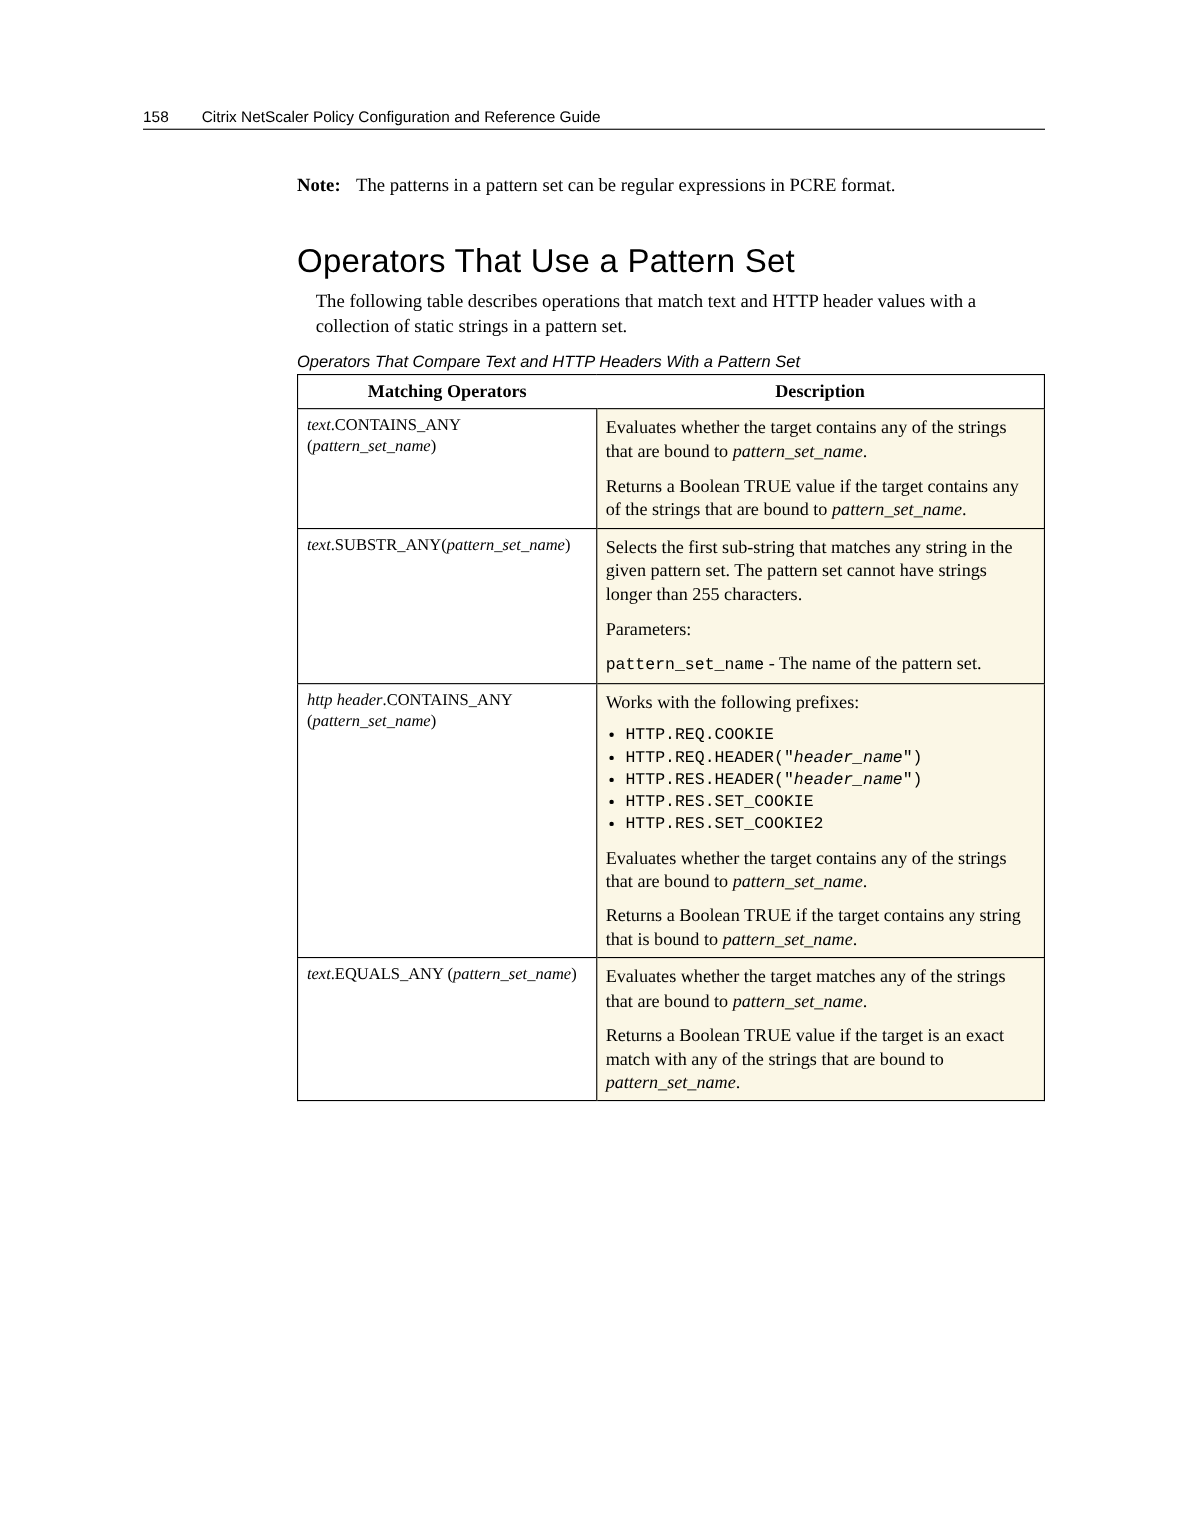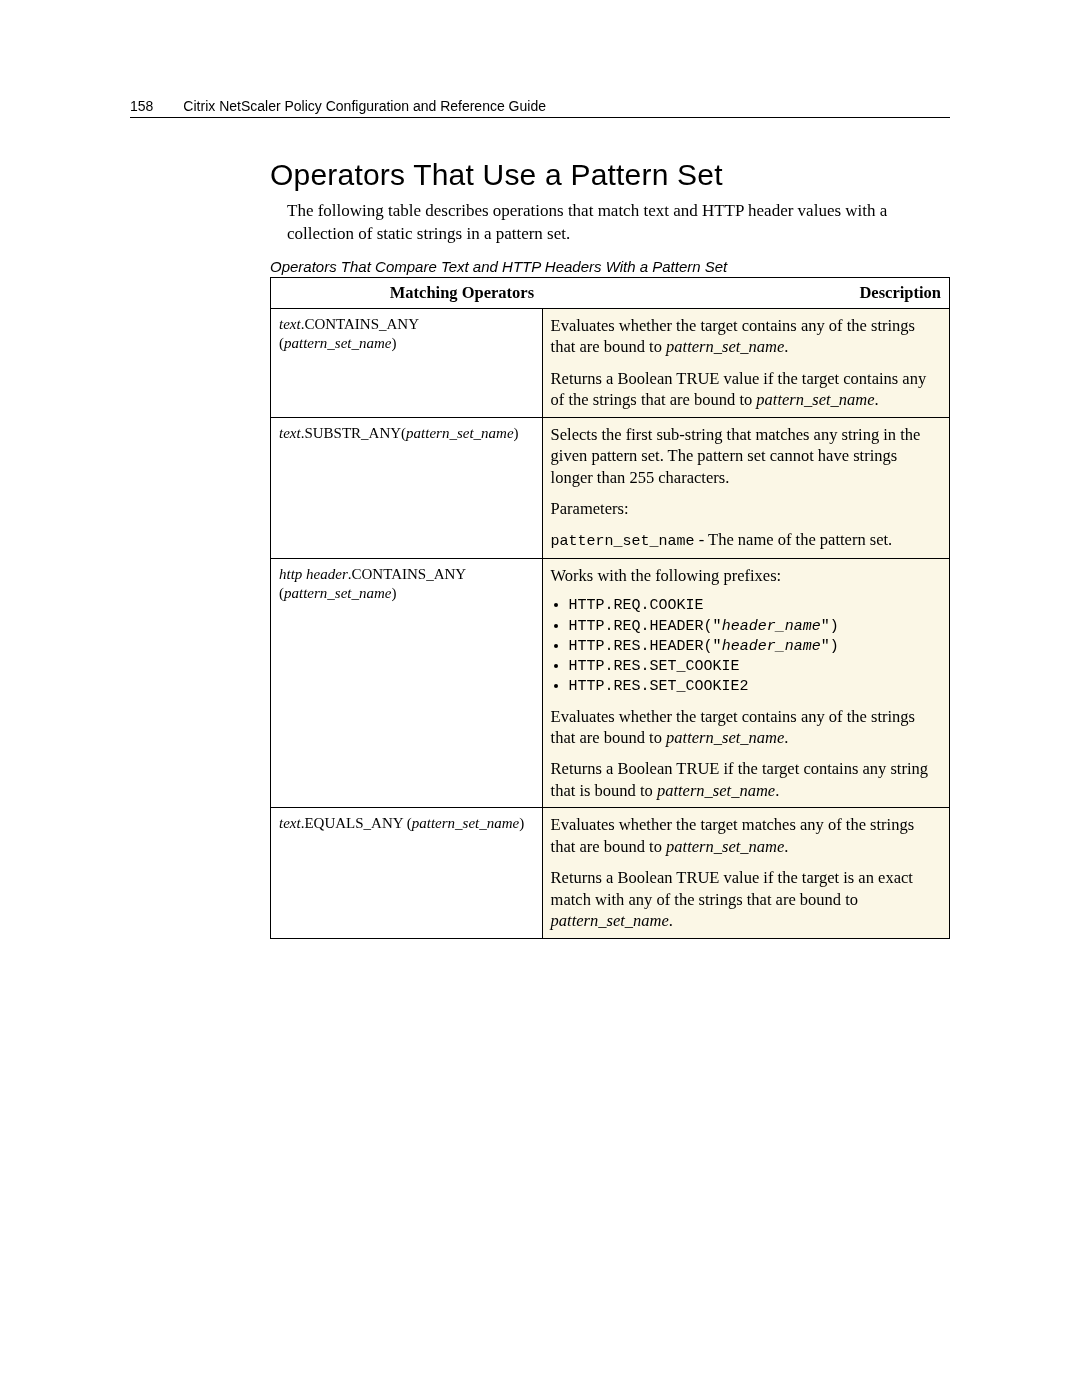--- a/index.html
+++ b/index.html
@@ -53,21 +53,21 @@
     font-style: italic;
     font-size: 15px;
     margin: 0 0 2px 0;
   }
   table.ops {
     width: 100%;
     border-collapse: collapse;
     border: 1.5px solid #000;
   }
   table.ops th {
-    text-align: right;
+    text-align: center;
     font-family: "Times New Roman", Times, serif;
     font-weight: bold;
     font-size: 16.5px;
     padding: 5px 8px;
     border-bottom: 1px solid #000;
     background: #fff;
   }
   table.ops td {
     vertical-align: top;
     padding: 6px 8px;
@@ -107,20 +107,24 @@
 
 <div class="page">
 
   <div class="header-line">
     <span class="page-number">158</span>
     <span>Citrix NetScaler Policy Configuration and Reference Guide</span>
   </div>
 
   <div class="content-area">
 
+    <p class="note-para">
+      <span class="note-label">Note:</span>
+      <span>The patterns in a pattern set can be regular expressions in PCRE format.</span>
+    </p>
 
     <h1 class="section-title">Operators That Use a Pattern Set</h1>
 
     <p class="intro-para">The following table describes operations that match text and HTTP header values with a collection of static strings in a pattern set.</p>
 
     <p class="caption">Operators That Compare Text and HTTP Headers With a Pattern Set</p>
 
     <table class="ops">
       <thead>
         <tr>

